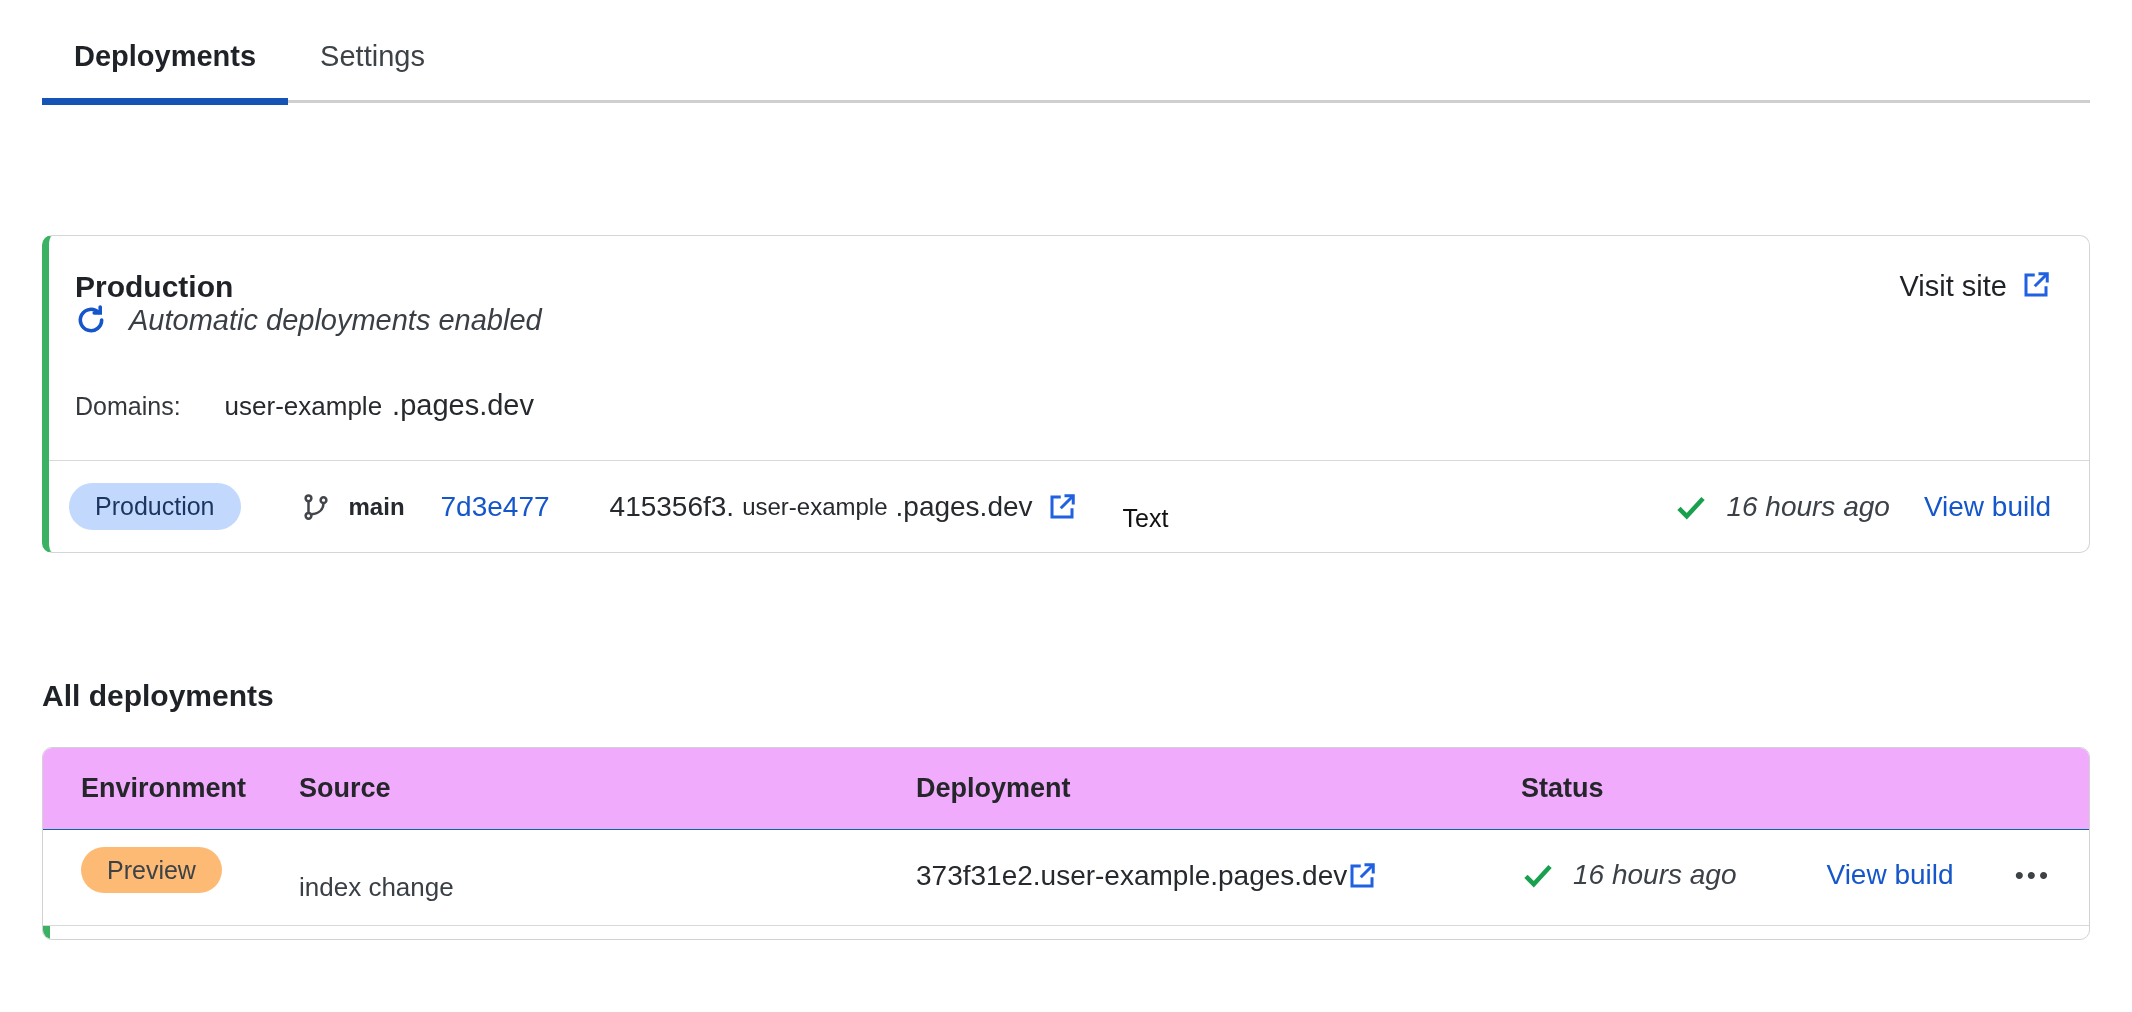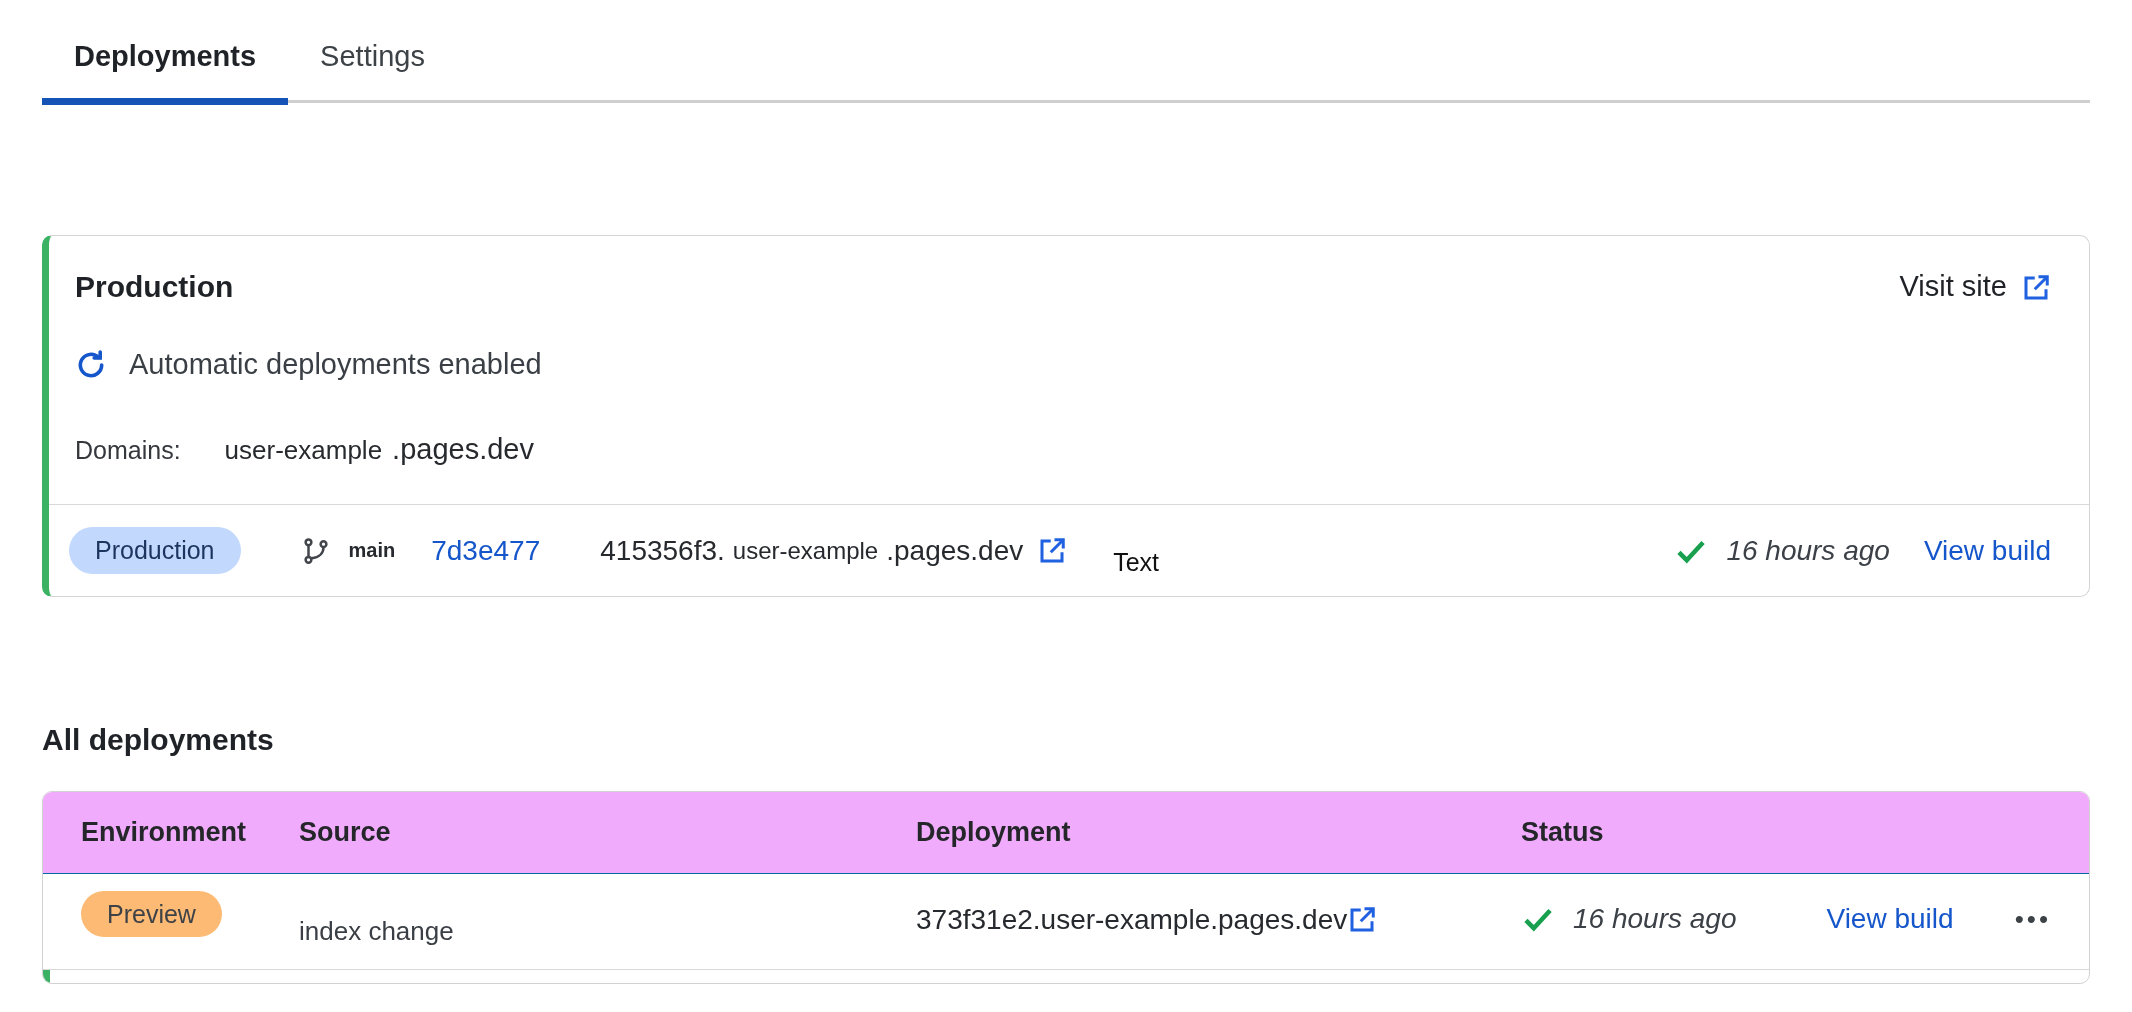--- a/index.html
+++ b/index.html
@@ -31,37 +31,37 @@
   .card {
     margin:130px 42px 0;
     border:1px solid #d5d5d5;
     border-left:7px solid #3bb164;
     border-radius:10px;
     background:#fff;
   }
   .card-top { padding:34px 38px 38px 26px; }
   .card-head { display:flex; justify-content:space-between; align-items:flex-start; }
   .card-title { margin:0; font-size:30px; font-weight:600; color:#1f2226; }
-  .visit { display:flex; align-items:flex-end; gap:14px; font-size:29px; font-weight:500; color:#1f2226; cursor:pointer; text-decoration:none; }
-  .autodeploy { margin-top:44px; display:flex; align-items:flex-end; gap:22px; font-size:29px; color:#3a3f45; }
+  .visit { display:flex; align-items:flex-start; gap:14px; font-size:29px; font-weight:500; color:#1f2226; cursor:pointer; text-decoration:none; }
+  .autodeploy { display:flex; align-items:flex-start; gap:22px; font-size:29px; color:#3a3f45;font-style:italic; }
   .domains { margin-top:52px; display:flex; align-items:baseline; font-size:25px; color:#34383d; font-weight:500; }
   .domains .duser { margin-left:44px; font-size:26px; font-weight:400; color:#26292d; }
   .domains .dsuffix { margin-left:10px; font-size:29px; font-weight:400; color:#26292d; }
 
   .prod-row {
     border-top:1px solid #d9d9d9;
     display:flex; align-items:center;
     padding:22px 38px 22px 20px; min-height:88px;
   }
   .pill { border-radius:999px; padding:9px 26px; font-size:25px; white-space:nowrap; }
   .pill.production { background:#c2d8fd; color:#1c355f; }
   .pill.preview { background:#fdba74; color:#3d4247; }
 
   .branchgrp { display:flex; align-items:center; gap:18px; margin-left:60px; }
-  .branch-name { font-weight:700; font-size:20px; color:#26292d; }
+  .branch-name { font-weight:700; font-size:24px; color:#26292d; }
   .link { color:#1556cb; cursor:pointer; text-decoration:none; }
   .commit { font-size:28px; margin-left:36px; }
   .deploy-url { display:flex; align-items:center; margin-left:60px; font-size:28px; color:#26292d; }
   .deploy-url .duser { font-size:24px; margin-left:8px; }
   .deploy-url .dsuffix { margin-left:8px; }
   .deploy-url .exticon { margin-left:14px; display:flex; cursor:pointer; }
   .annotation { margin-left:46px; font-size:25px; color:#111; transform:translateY(12px); }
 
   .statusgrp { margin-left:auto; display:flex; align-items:center; }
   .time { font-size:28px; color:#3c4147; margin-left:18px;font-style:italic; }

